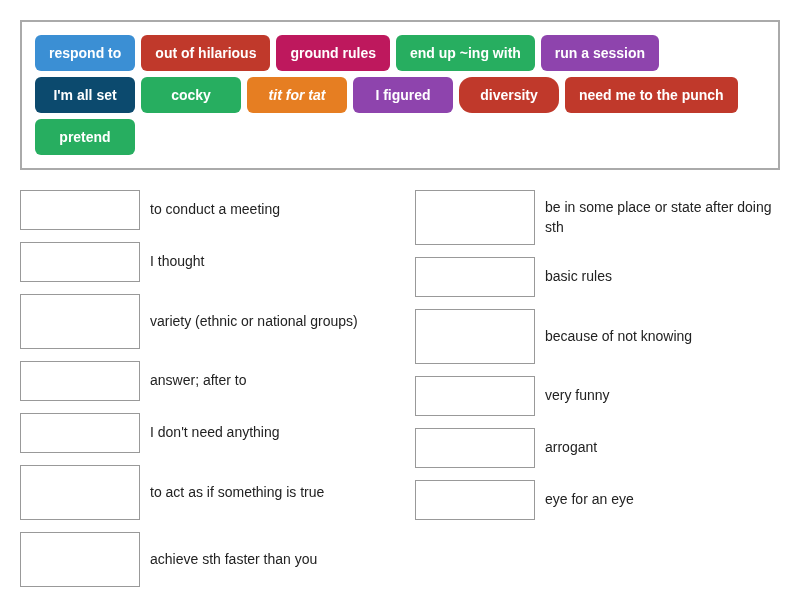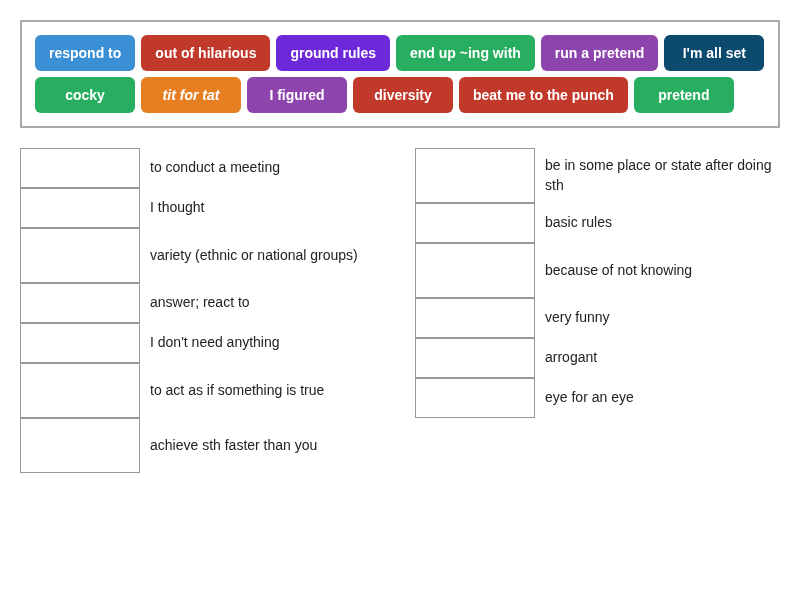--- a/index.html
+++ b/index.html
@@ -37,20 +37,21 @@
     .matching-section {
       display: flex;
       gap: 30px;
       margin-top: 10px;
     }
 
     .matching-col {
       flex: 1;
       display: flex;
       flex-direction: column;
+      gap: 12px;
     }
 
     .match-row {
       display: flex;
       align-items: center;
       gap: 10px;
     }
 
     .match-box {
       width: 120px;
@@ -70,49 +71,49 @@
     .match-row.tall .match-box {
       height: 55px;
     }
   </style>
 </head>
 <body>
 
 <div class="vocab-container">
 <div class="vocab-tile" style="background-color: rgb(59, 143, 212);">respond to</div>
     <div class="vocab-tile" style="background-color: rgb(192, 57, 43);">out of hilarious</div>
-    <div class="vocab-tile" style="background-color: #6d28d9;">ground rules</div>
+    <div class="vocab-tile" style="background-color: #be185d;">ground rules</div>
     <div class="vocab-tile" style="background-color: rgb(39, 174, 96);">end up ~ing with</div>
-    <div class="vocab-tile" style="background-color: rgb(142, 68, 173);">run a pretend</div>
+    <div class="vocab-tile" style="background-color: rgb(142, 68, 173);">run a session</div>
     <div class="vocab-tile" style="background-color: #0c4a6e;">I'm all set</div>
     <div class="vocab-tile" style="background-color: rgb(39, 174, 96);">cocky</div>
     <div class="vocab-tile" style="background-color: rgb(230, 126, 34); font-style: italic;">tit for tat</div>
     <div class="vocab-tile" style="background-color: rgb(142, 68, 173);">I figured</div>
-    <div class="vocab-tile" style="background-color: rgb(192, 57, 43);">diversity</div>
-    <div class="vocab-tile" style="background-color: rgb(192, 57, 43);">beat me to the punch</div>
+    <div class="vocab-tile" style="background-color: rgb(192, 57, 43); border-radius: 13px;">diversity</div>
+    <div class="vocab-tile" style="background-color: rgb(192, 57, 43);">need me to the punch</div>
     <div class="vocab-tile" style="background-color: rgb(39, 174, 96);">pretend</div>
   </div>
 
 <div class="matching-section">
   <div class="matching-col" id="left-col">
       <div class="match-row">
         <div class="match-box"></div>
         <div class="match-text">to conduct a meeting</div>
       </div>
       <div class="match-row">
         <div class="match-box"></div>
         <div class="match-text">I thought</div>
       </div>
       <div class="match-row tall">
         <div class="match-box"></div>
         <div class="match-text">variety (ethnic or national groups)</div>
       </div>
       <div class="match-row">
         <div class="match-box"></div>
-        <div class="match-text">answer; react to</div>
+        <div class="match-text">answer; after to</div>
       </div>
       <div class="match-row">
         <div class="match-box"></div>
         <div class="match-text">I don't need anything</div>
       </div>
       <div class="match-row tall">
         <div class="match-box"></div>
         <div class="match-text">to act as if something is true</div>
       </div>
       <div class="match-row tall">

